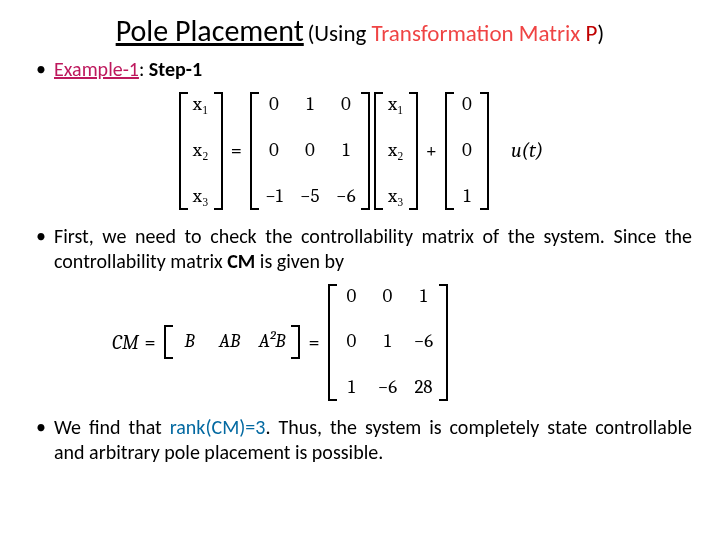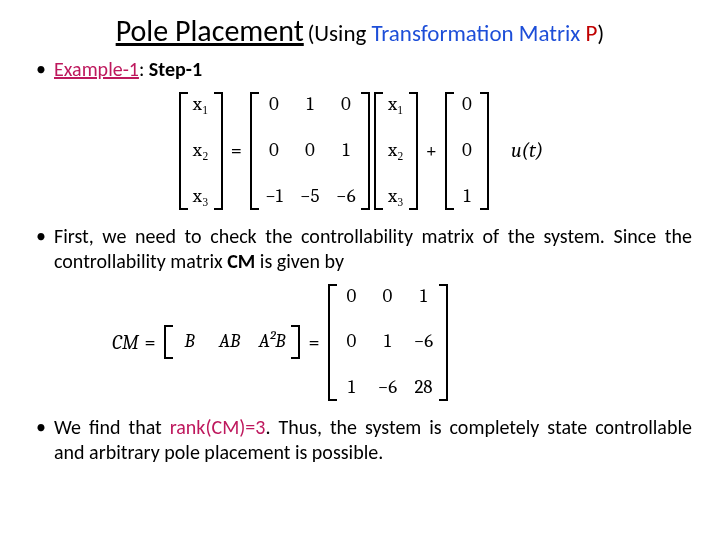--- a/index.html
+++ b/index.html
@@ -25,40 +25,40 @@
     font-size: 30px;
     font-weight: 400;
     text-decoration: underline;
     color: #000;
   }
   .title-sub {
     font-size: 23px;
     font-weight: 400;
     color: #000;
   }
-  .title-sub .green { color: #1d4ed8; }
+  .title-sub .green { color: #ef4444; }
   .title-sub .red   { color: #c00000; }
   .bullets { list-style: none; padding: 0; margin: 0 0 0 4px; }
   .bullets > li {
     position: relative;
     padding-left: 22px;
     margin-bottom: 8px;
     font-size: 20px;
     line-height: 1.25;
   }
   .bullets > li::before {
     content: "•";
     position: absolute;
     left: 4px;
     top: 0;
     font-size: 20px;
     color: #000;
   }
   .ex-label { color: #be185d; }
-  .rank-label { color: #be185d; }
+  .rank-label { color: #0369a1; }
   .cm-label { font-weight: 700; }
   .justify { text-align: justify; }
   
   .math-block {
     display: flex;
     justify-content: center;
     align-items: center;
     margin: 10px auto 14px auto;
     font-family: Cambria, "Cambria Math", "Times New Roman", serif;
     font-size: 20px;

